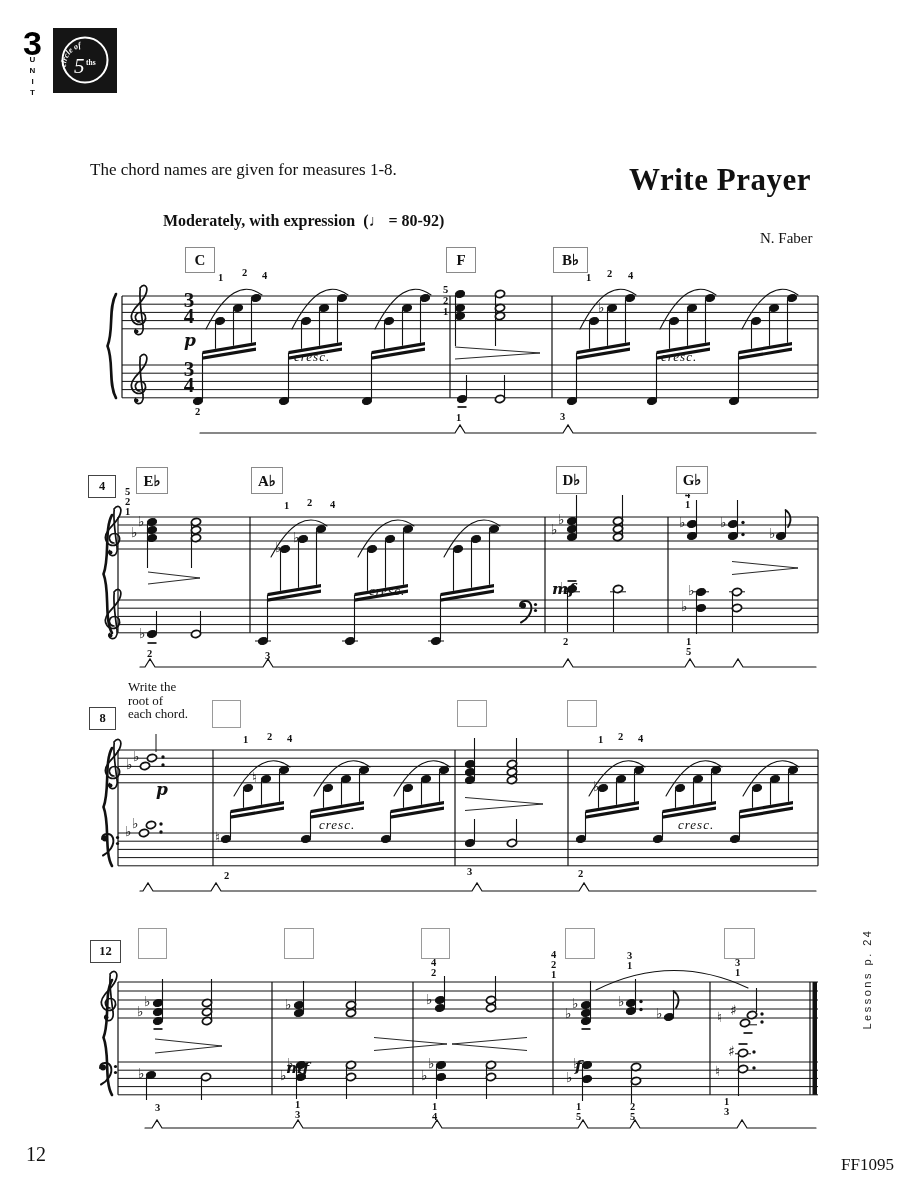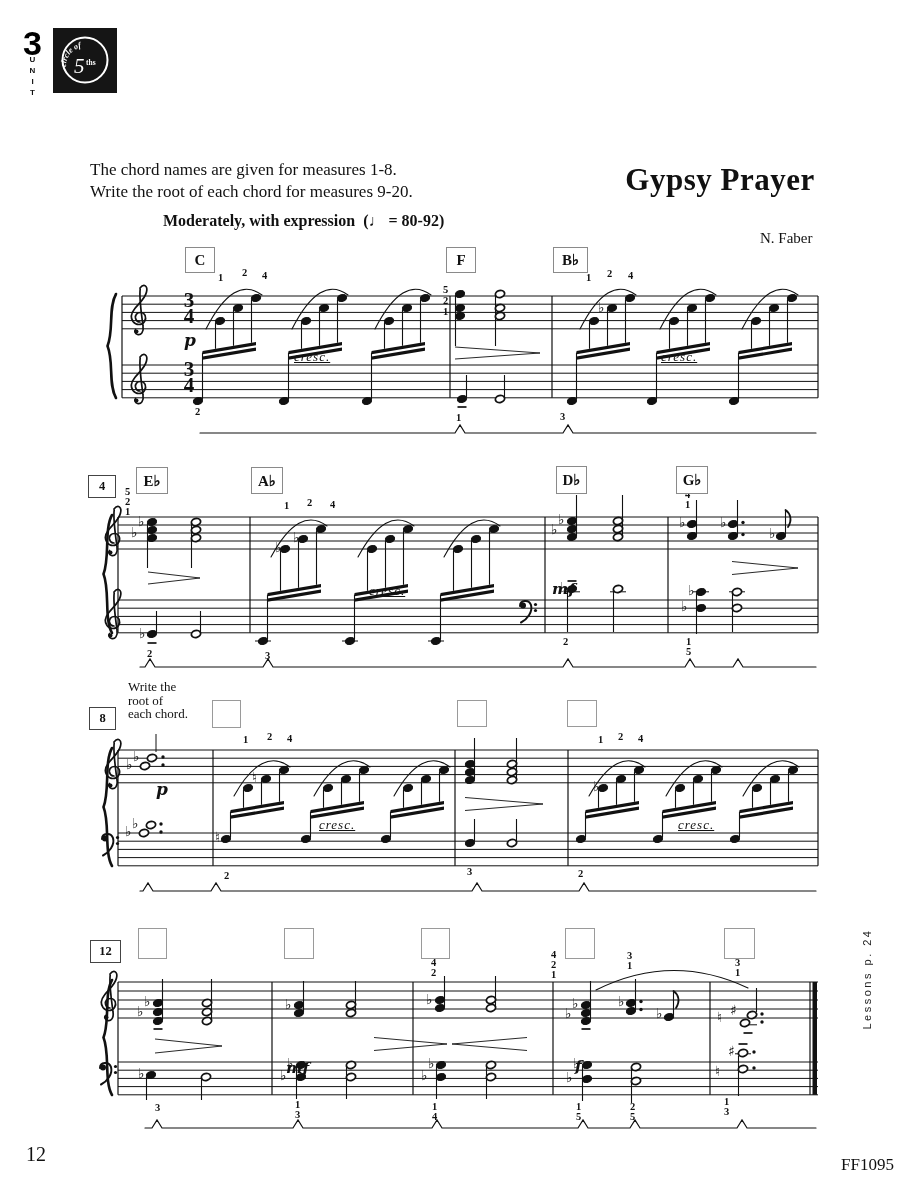--- a/index.html
+++ b/index.html
@@ -7,21 +7,21 @@
         font-family:"Liberation Serif",serif;color:#111;}
   .abs{position:absolute;}
   .instr{font-size:17px;line-height:1.25;}
   .title{font-size:31px;font-weight:bold;text-align:center;letter-spacing:.5px;}
   .composer{font-size:15px;}
   .tempo{font-size:16px;font-weight:bold;}
   .ts{position:absolute;width:20px;text-align:center;font:bold 21px/16px "Liberation Serif",serif;}
   .fg{position:absolute;font:bold 10.5px "Liberation Serif",serif;}
   .dynP{position:absolute;font:italic bold 17px "DejaVu Serif",serif;}
   .dynM{position:absolute;font:italic bold 15.5px "DejaVu Serif",serif;margin-top:31px;}
-  .cresc{position:absolute;font:italic 13px "Liberation Serif",serif;letter-spacing:1px;text-decoration:underline;}
+  .cresc{position:absolute;font:italic 13px "Liberation Serif",serif;letter-spacing:1px;}
   .cbox{position:absolute;border:1px solid #8a8a8a;background:#fff;display:flex;align-items:center;justify-content:center;
         font:bold 15px "Liberation Serif",serif;}
   .mbox{position:absolute;border:1.2px solid #444;background:#fff;display:flex;align-items:center;justify-content:center;
         font:bold 12.5px "Liberation Serif",serif;}
   .abox{position:absolute;border:1px solid #9a9a9a;background:#fff;}
   .wroot{font-size:13px;line-height:1.05;}
   .side{position:absolute;left:792px;top:973px;width:150px;text-align:center;transform:rotate(-90deg);
         font-family:"Liberation Sans",sans-serif;font-size:11px;letter-spacing:2.5px;color:#222;}
   .unitword{position:absolute;left:28px;top:55px;writing-mode:vertical-rl;text-orientation:upright;
         font:bold 8px "Liberation Sans",sans-serif;letter-spacing:2px;}
@@ -38,23 +38,22 @@
     <rect x="38" y="13" width="64" height="65" fill="#151515"></rect>
     <circle cx="70" cy="45" r="22.5" fill="none" stroke="#fff" stroke-width="2"></circle>
     <path id="arcp" d="M 51,52 A 19,19 0 0 1 89,50" fill="none"></path>
     <text font-size="8" font-style="italic" font-weight="bold" fill="#fff" font-family="&quot;Liberation Serif&quot;,serif"><textPath href="#arcp">circle of</textPath></text>
     <text x="59" y="58" font-size="21" font-style="italic" fill="#fff" font-family="&quot;Liberation Serif&quot;,serif">5</text>
     <text x="71" y="50" font-size="7.5" fill="#fff" font-weight="bold" font-family="&quot;Liberation Serif&quot;,serif">ths</text>
   </svg>
   <div class="unitword">UNIT</div>
 
   <p class="abs instr" style="left:90px;top:159px;margin:0">The chord names are given for measures 1-8.</p>
-  <p class="abs instr" style="left:90px;top:181px;margin:0">Write the root of each chord for measures 9-20.</p>
-
-  <div class="abs title" style="left:582px;top:162px;width:276px">Gypsy Prayer</div>
+
+  <div class="abs title" style="left:582px;top:162px;width:276px">Write Prayer</div>
   <div class="abs composer" style="left:760px;top:230px">N. Faber</div>
   <div class="abs tempo" style="left:163px;top:212px"><span>Moderately, with expression</span>&nbsp;&nbsp;<span>(♩ = 80-92)</span></div>
 
   <div class="abs wroot" style="left:128px;top:680px">
     <div>Write the</div>
     <div>root of</div>
     <div>each chord.</div>
   </div>
 
   <svg id="notation" width="900" height="1200" class="abs" style="left:0;top:0">

